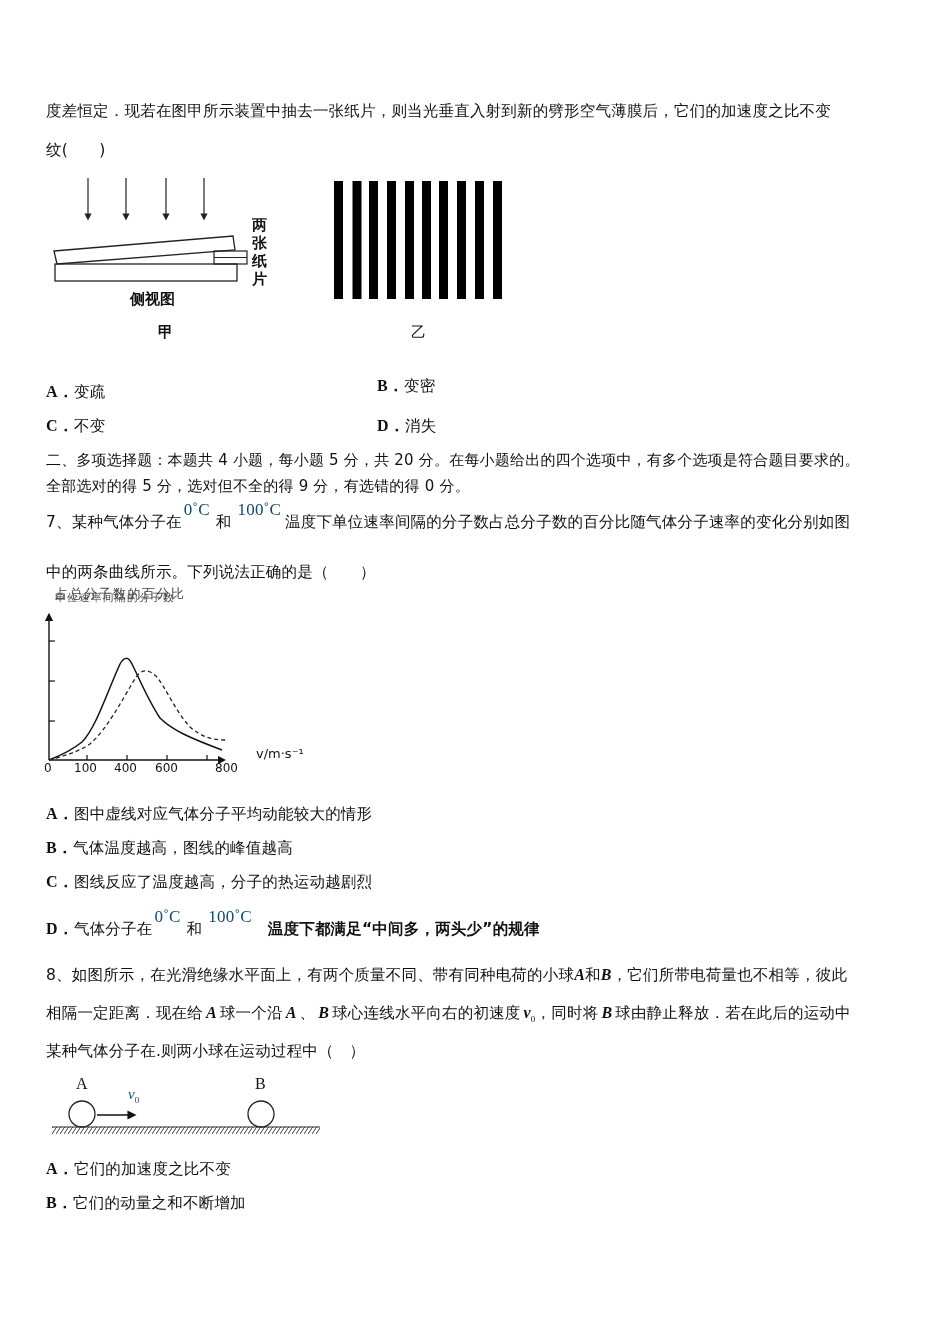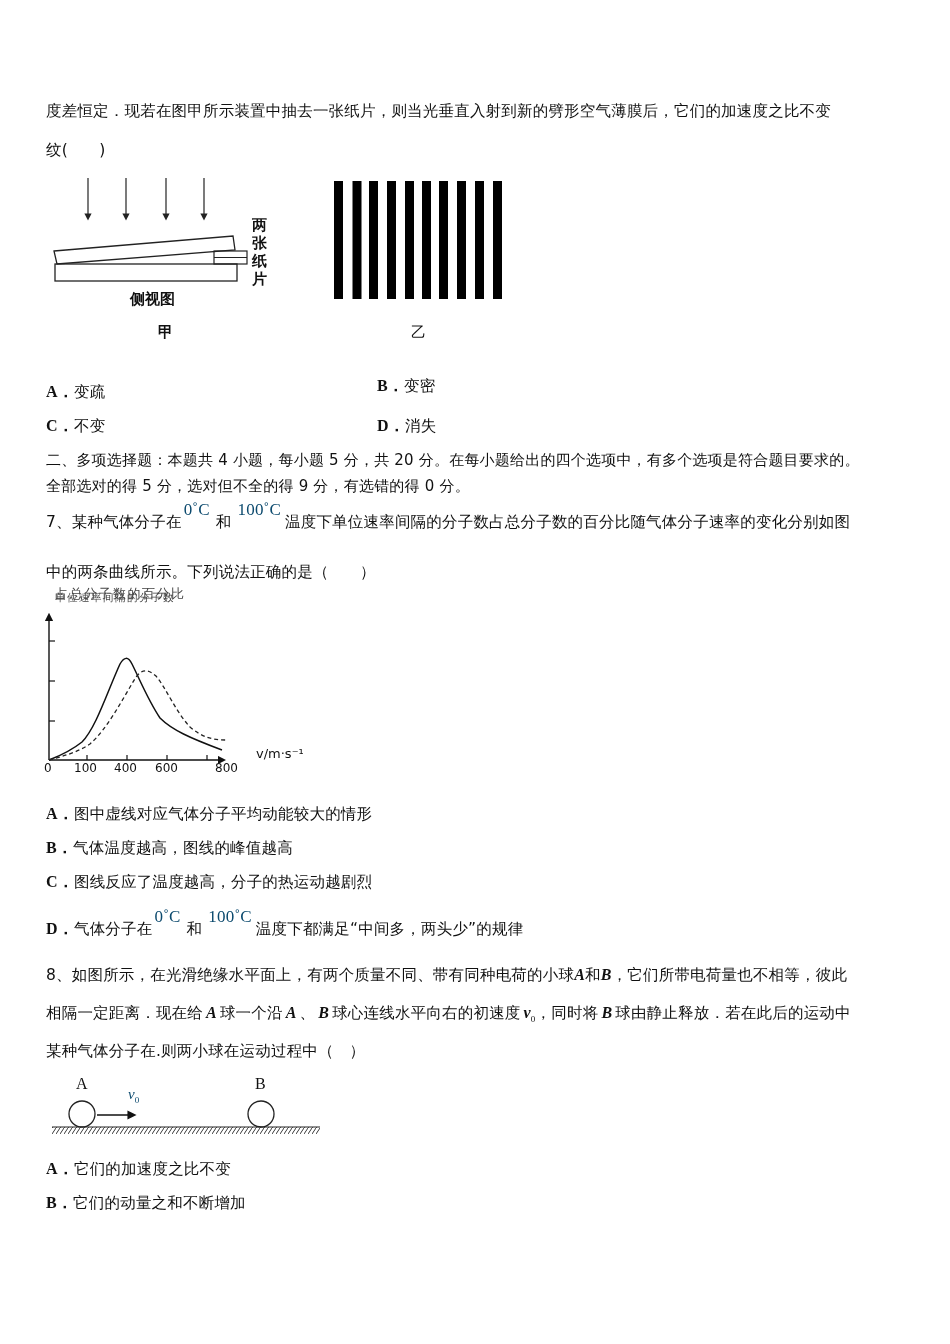--- a/index.html
+++ b/index.html
@@ -131,21 +131,21 @@
 <div class="line" style="top:804px;">
   <span class="opt-letter">A．</span><span>图中虚线对应气体分子平均动能较大的情形</span>
 </div>
 <div class="line" style="top:838px;">
   <span class="opt-letter">B．</span><span>气体温度越高，图线的峰值越高</span>
 </div>
 <div class="line" style="top:872px;">
   <span class="opt-letter">C．</span><span>图线反应了温度越高，分子的热运动越剧烈</span>
 </div>
 <div class="line" style="top:919px;">
-  <span class="opt-letter">D．</span><span>气体分子在</span><span class="temp" style="margin-left:2px;">0˚C</span><span style="margin:0 6px;">和</span><span class="temp">100˚C</span><span style="margin-left:4px;">温度下都满足“中间多，两头少”的规律</span>
+  <span class="opt-letter">D．</span><span>气体分子在</span><span class="temp" style="margin-left:2px;">0˚C</span><span style="margin:0 6px;">和</span><span class="temp">100˚C</span><span style="margin-left:16px;font-weight:bold;">温度下都满足“中间多，两头少”的规律</span>
 </div>
 
 <div class="line" style="top:965px;">
   <span>8、如图所示，在光滑绝缘水平面上，有两个质量不同、带有同种电荷的小球</span><span class="ital">A</span><span>和</span><span class="ital">B</span><span>，它们所带电荷量也不相等，彼此</span>
 </div>
 <div class="line" style="top:1003px;">
   <span>相隔一定距离．现在给</span><span class="ital" style="margin:0 3px;">A</span><span>球一个沿</span><span class="ital" style="margin:0 3px;">A</span><span>、</span><span class="ital" style="margin:0 3px;">B</span><span>球心连线水平向右的初速度</span><span class="ital" style="margin-left:3px;">v</span><sub style="font-size:9px;font-family:'Liberation Serif',serif;">0</sub><span>，同时将</span><span class="ital" style="margin:0 3px;">B</span><span>球由静止释放．若在此后的运动中</span>
 </div>
 <div class="line" style="top:1041px;">某种气体分子在.则两小球在运动过程中（　）</div>
 

